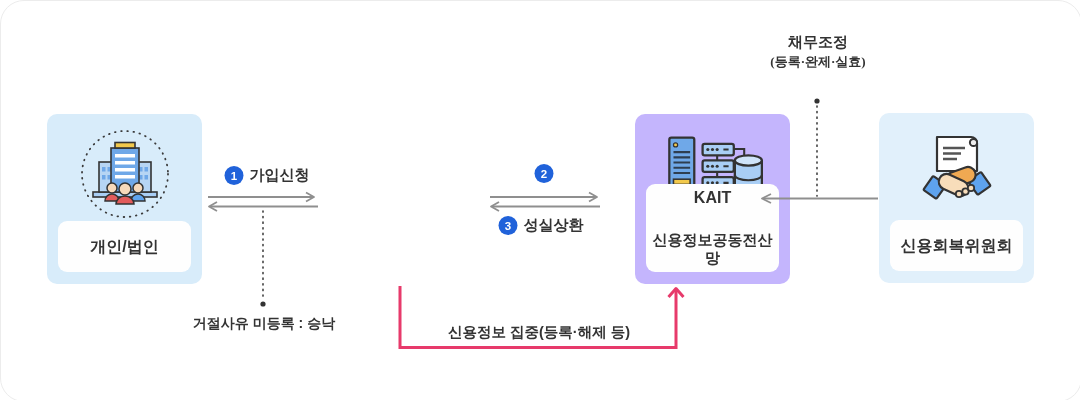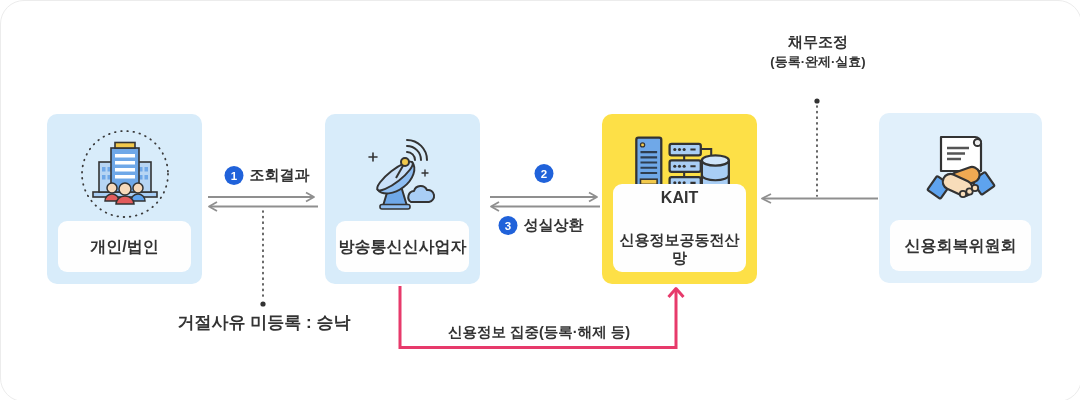--- a/index.html
+++ b/index.html
@@ -11,33 +11,33 @@
   .node{position:absolute;top:113px;width:155px;height:170px;border-radius:10px;}
   .node .icon-wrap{position:absolute;top:6px;left:0;right:0;height:108px;
     display:flex;align-items:center;justify-content:center;}
   .node .pill{position:absolute;left:11px;right:11px;bottom:12px;min-height:43px;
     background:#fefefe;border-radius:9px;display:flex;flex-direction:column;
     align-items:center;justify-content:center;text-align:center;
     font-weight:700;font-size:16px;color:#333;line-height:1.25;padding:4px 0;}
   .pill .sub{font-size:15px;font-weight:700;margin-top:23px;}
   #node-individual{left:46px;background:#d8ecfa;}
   #node-telecom{left:324px;background:#d8ecfa;}
-  #node-kait{left:601px;background:#fde047;}
-  #node-ccrs{left:878px;top:112px;background:#e1f0fb;padding-left:8px;}
+  #node-kait{left:634px;background:#c4b5fd;}
+  #node-ccrs{left:878px;top:112px;background:#e1f0fb;}
   .overlay{position:absolute;left:0;top:0;pointer-events:none;}
   .flow-label{position:absolute;transform:translateX(-50%);display:flex;align-items:center;
     gap:6px;font-size:15px;font-weight:700;color:#333;white-space:nowrap;}
   .badge{width:19px;height:19px;border-radius:50%;background:#2062da;color:#fff;
     font-size:11.5px;font-weight:700;display:flex;align-items:center;justify-content:center;flex:0 0 auto;}
   #flow-label-1{left:266px;top:165px;}
   #flow-label-2{left:543px;top:163px;}
   #flow-label-3{left:540px;top:215px;}
   .note{position:absolute;transform:translateX(-50%);text-align:center;font-weight:700;color:#333;white-space:nowrap;}
-  #reject-note{left:263px;top:312px;font-size:17px;line-height:20px;}
-  #debt-note{left:817px;top:30px;font-size:15px;line-height:22px;}
+  #reject-note{left:263px;top:312px;font-size:14px;line-height:20px;}
+  #debt-note{left:817px;top:30px;font-size:15px;line-height:22px;font-family:Liberation Serif, serif;}
   #debt-note .small{font-size:13px;line-height:17px;font-weight:700;}
   #collect-label{left:538px;top:322px;font-size:14.5px;}
 </style>
 </head>
 <body>
 
 <div class="stage">
 
   <div class="node" id="node-individual">
     <div class="icon-wrap">
@@ -64,41 +64,20 @@
         <path d="M28 75 a7 7 0 0 1 14 0 z" fill="#e25b5b" stroke="#333" stroke-width="1.5"></path>
         <circle cx="61" cy="62" r="5" fill="#f7d9ba" stroke="#333" stroke-width="1.5"></circle>
         <path d="M54 75 a7 7 0 0 1 14 0 z" fill="#5ea3ee" stroke="#333" stroke-width="1.5"></path>
         <circle cx="48" cy="63" r="6" fill="#f7d9ba" stroke="#333" stroke-width="1.5"></circle>
         <path d="M39 78 a9 8 0 0 1 18 0 z" fill="#e25b5b" stroke="#333" stroke-width="1.5"></path>
       </svg>
     </div>
     <div class="pill">개인/법인</div>
   </div>
 
-  <div class="node" id="node-telecom">
-    <div class="icon-wrap">
-      <svg width="96" height="96" viewBox="0 0 96 96">
-        <path d="M18 27 v8 M14 31 h8" stroke="#333" stroke-width="1.6" stroke-linecap="round" fill="none"></path>
-        <path d="M70 44 v6 M67 47 h6" stroke="#333" stroke-width="1.4" stroke-linecap="round" fill="none"></path>
-        <path d="M52 26 A8 8 0 0 1 60 34" stroke="#333" stroke-width="2" fill="none" stroke-linecap="round"></path>
-        <path d="M52 20 A14 14 0 0 1 66 34" stroke="#333" stroke-width="2" fill="none" stroke-linecap="round"></path>
-        <path d="M52 14 A20 20 0 0 1 72 34" stroke="#333" stroke-width="2" fill="none" stroke-linecap="round"></path>
-        <path d="M34 60 L46 60 L52 80 L28 80 Z" fill="#6fa8e8" stroke="#333" stroke-width="2"></path>
-        <rect x="25" y="78.5" width="30" height="4.5" rx="2" fill="#8fbef2" stroke="#333" stroke-width="1.6"></rect>
-        <g transform="rotate(-38 40 50)">
-          <path d="M18 50 A22 14 0 0 0 62 50 Z" fill="#8fbef2" stroke="#333" stroke-width="2"></path>
-          <ellipse cx="40" cy="50" rx="22" ry="6" fill="#c9e0f9" stroke="#333" stroke-width="2"></ellipse>
-        </g>
-        <line x1="41" y1="52" x2="49" y2="38" stroke="#333" stroke-width="2"></line>
-        <circle cx="50" cy="36" r="4" fill="#f2c94c" stroke="#333" stroke-width="2"></circle>
-        <path d="M56 76 a6 6 0 0 1 3 -11 a7 7 0 0 1 13 -1 a5 5 0 0 1 2 12 z" fill="#a9cef5" stroke="#333" stroke-width="2" stroke-linejoin="round"></path>
-      </svg>
-    </div>
-    <div class="pill">방송통신신사업자</div>
-  </div>
 
   <div class="node" id="node-kait">
     <div class="icon-wrap">
       <svg width="104" height="90" viewBox="0 0 100 86">
         <line x1="54" y1="20" x2="54" y2="62" stroke="#333" stroke-width="2"></line>
         <rect x="8" y="8" width="24" height="52" rx="2" fill="#6fa8e8" stroke="#333" stroke-width="2.2"></rect>
         <circle cx="14" cy="15" r="2" fill="#f2c94c" stroke="#333" stroke-width="1.2"></circle>
         <line x1="12" y1="22" x2="28" y2="22" stroke="#2e3e50" stroke-width="2"></line>
         <line x1="12" y1="27" x2="28" y2="27" stroke="#2e3e50" stroke-width="2"></line>
         <line x1="12" y1="32" x2="28" y2="32" stroke="#2e3e50" stroke-width="2"></line>
@@ -202,21 +181,21 @@
     </g>
 
     <g stroke="#e73a6b" stroke-width="3" fill="none">
       <path d="M399 285 L399 346.5 L675 346.5 L675 289"></path>
       <path d="M667.5 296 L675 287.5 L682.5 296" stroke-linejoin="round"></path>
     </g>
   </svg>
 
   <div class="flow-label" id="flow-label-1">
     <span class="badge">1</span>
-    <span>조회결과</span>
+    <span>가입신청</span>
   </div>
   <div class="flow-label" id="flow-label-2">
     <span class="badge">2</span>
   </div>
   <div class="flow-label" id="flow-label-3">
     <span class="badge">3</span>
     <span>성실상환</span>
   </div>
 
   <div class="note" id="reject-note">

